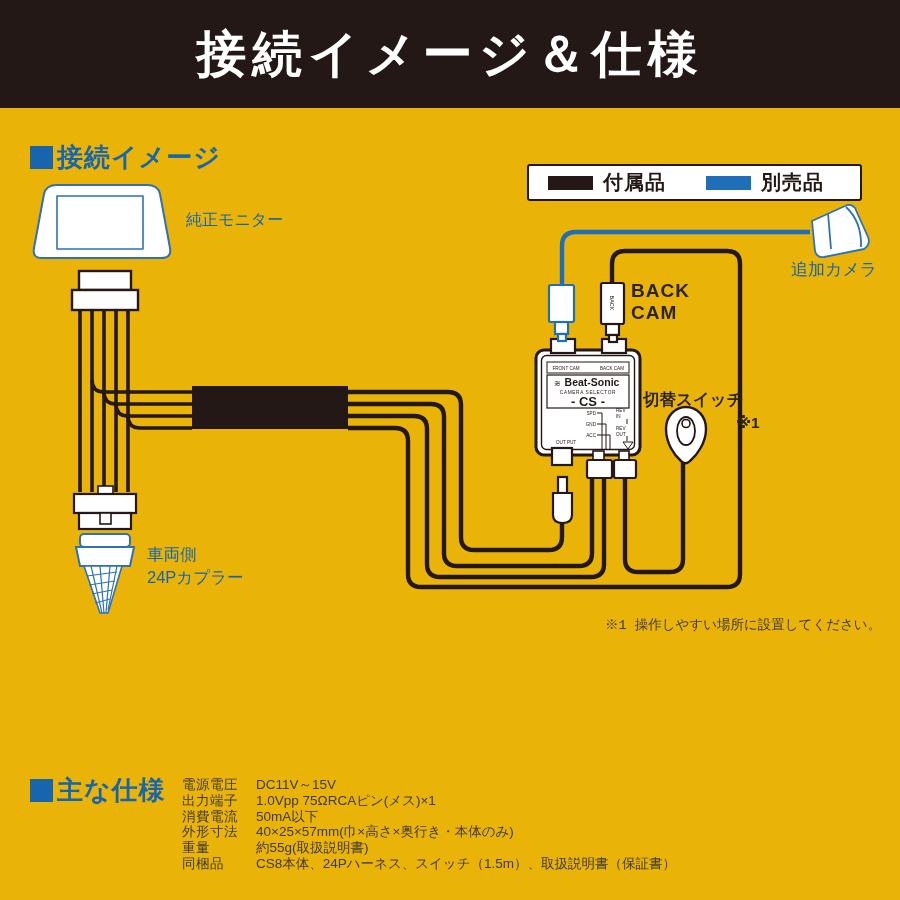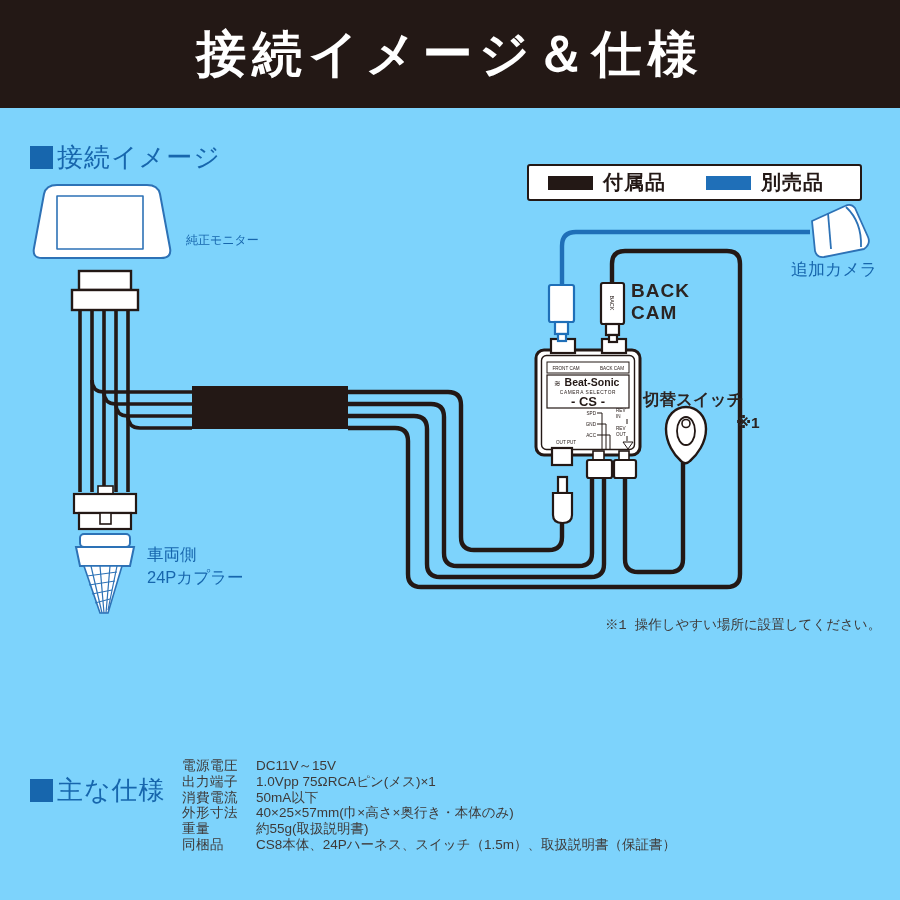--- a/index.html
+++ b/index.html
@@ -1,46 +1,46 @@
 <!DOCTYPE html>
 <html><head>
 <meta charset="utf-8">
 <style>
   html,body{margin:0;padding:0;background:#fff;}
-  .page{position:relative;width:900px;height:900px;background:#7dd3fc;overflow:hidden;
+  .page{position:relative;width:900px;height:900px;background:#eab308;overflow:hidden;
         font-family:"Liberation Sans","DejaVu Sans",sans-serif;}
   
   .hdr{position:absolute;left:0;top:0;width:900px;height:108px;background:#231815;
        display:flex;align-items:center;justify-content:center;}
   .hdr h1{margin:0;color:#ffffff;font-size:50px;font-weight:bold;letter-spacing:6px;}
   
-  .sec{position:absolute;display:flex;align-items:center;color:#1766ad;font-weight:normal;}
+  .sec{position:absolute;display:flex;align-items:center;color:#1766ad;font-weight:bold;}
   .sec .sq{display:inline-block;width:23px;height:23px;background:#1766ad;margin-right:4px;}
   .sec .txt{font-size:26px;letter-spacing:1px;}
   #sec-conn{left:30px;top:140px;}
   #sec-spec{left:30px;top:749px;margin-top:24px;}
   
   .legend{position:absolute;left:527px;top:164px;width:335px;height:37px;border:2.2px solid #231815;
           border-radius:3px;background:#fff;display:flex;align-items:center;box-sizing:border-box;}
   .legend .sw{width:45px;height:14px;display:inline-block;}
   .legend .sw.black{background:#231815;margin-left:19px;}
   .legend .sw.blue{background:#1f6fb8;margin-left:40px;}
   .legend .lab{font-size:20px;font-weight:bold;color:#231815;margin-left:10px;letter-spacing:1px;}
   
   .blab{position:absolute;color:#1766ad;}
-  #lab-monitor{left:186px;top:210px;font-size:12px;margin-top:22px;}
+  #lab-monitor{left:186px;top:210px;font-size:16px;}
   #lab-camera{left:791px;top:258px;font-size:17px;}
   #lab-coupler{left:147px;top:543px;font-size:16.5px;line-height:23px;}
   .dlab{position:absolute;color:#2b2422;}
   #lab-backcam{left:631px;top:280px;font-size:19px;font-weight:600;line-height:21.5px;letter-spacing:1px;}
   #lab-switch{left:643px;top:389px;font-size:16.5px;font-weight:600;}
   #lab-switchref{left:736px;top:414px;font-size:15.5px;font-weight:600;}
   #note{position:absolute;left:605px;top:616px;font-size:13.5px;color:#3e3a39;font-family:Liberation Mono, monospace;}
   
-  .specs{position:absolute;left:182px;top:758px;font-size:13.5px;color:#3e3a39;line-height:15.8px;}
+  .specs{position:absolute;left:182px;top:777px;font-size:13.5px;color:#3e3a39;line-height:15.8px;}
   .specs .row{display:flex;}
   .specs .l{width:74px;flex:none;font-weight:500;letter-spacing:0.5px;}
   .specs .v{white-space:nowrap;}
   svg{position:absolute;left:0;top:0;}
   svg text{font-family:"Liberation Sans","DejaVu Sans",sans-serif;}
 </style>
 </head>
 <body>
 
 <div class="page">

